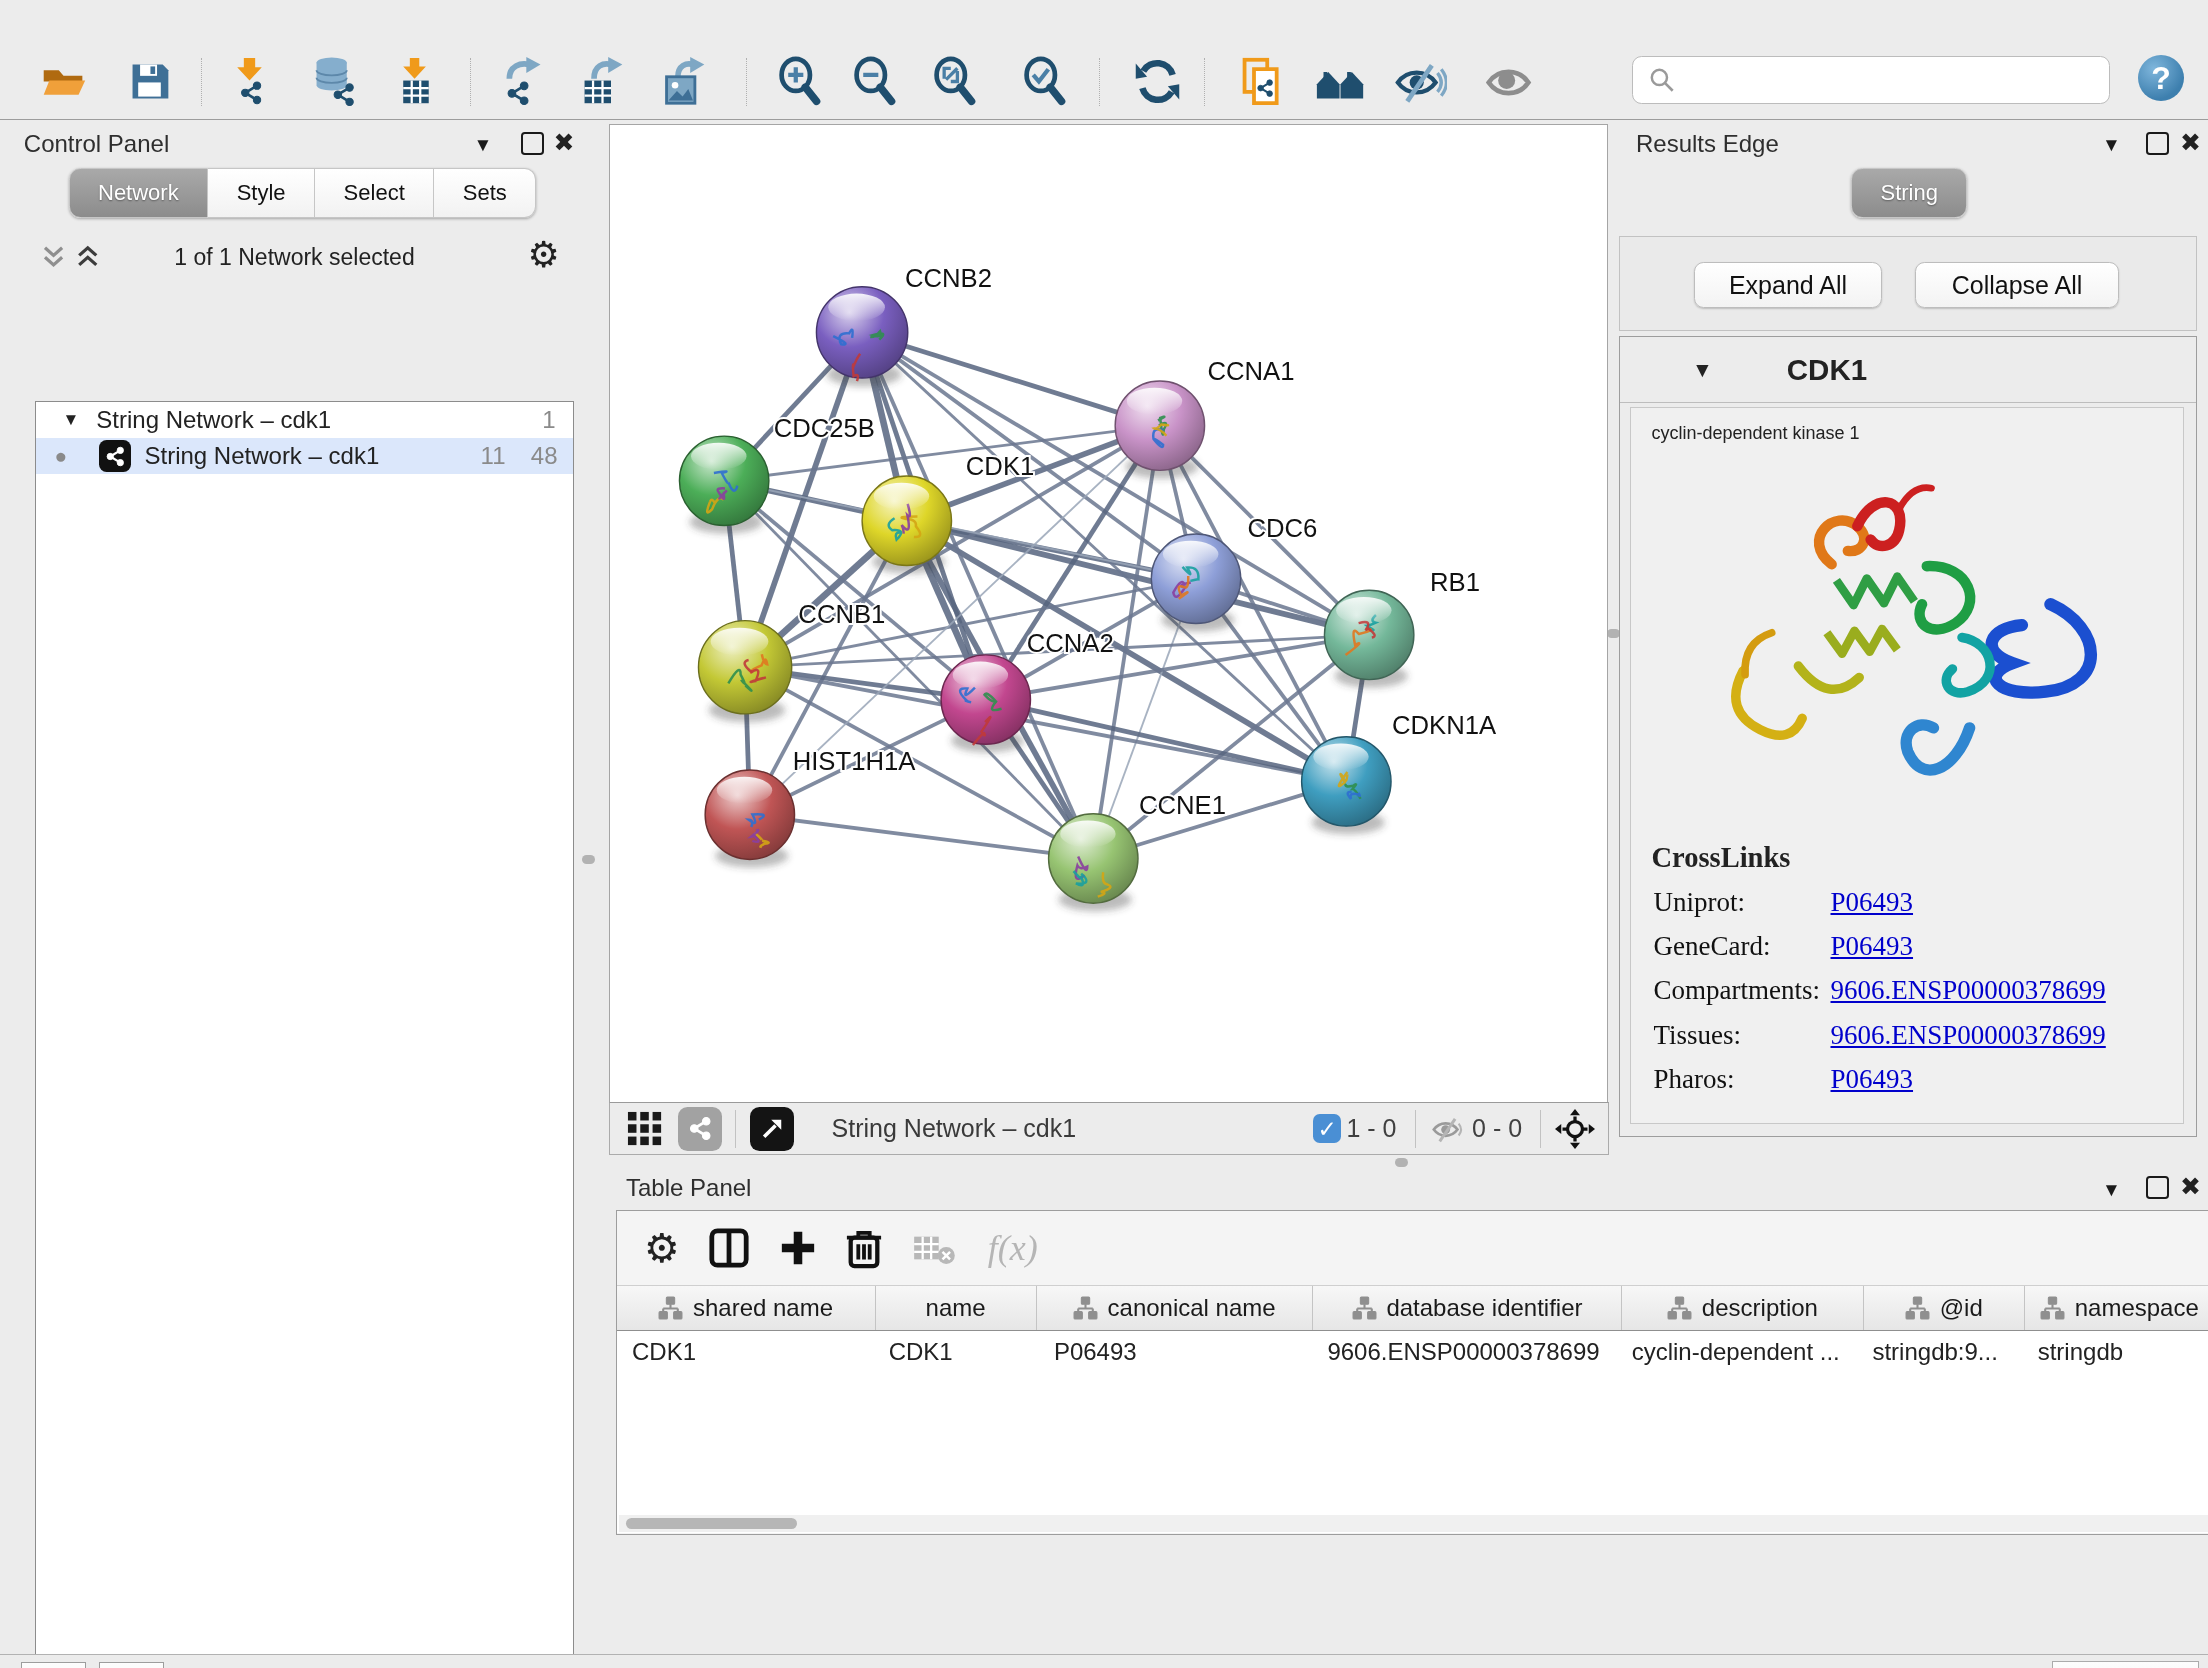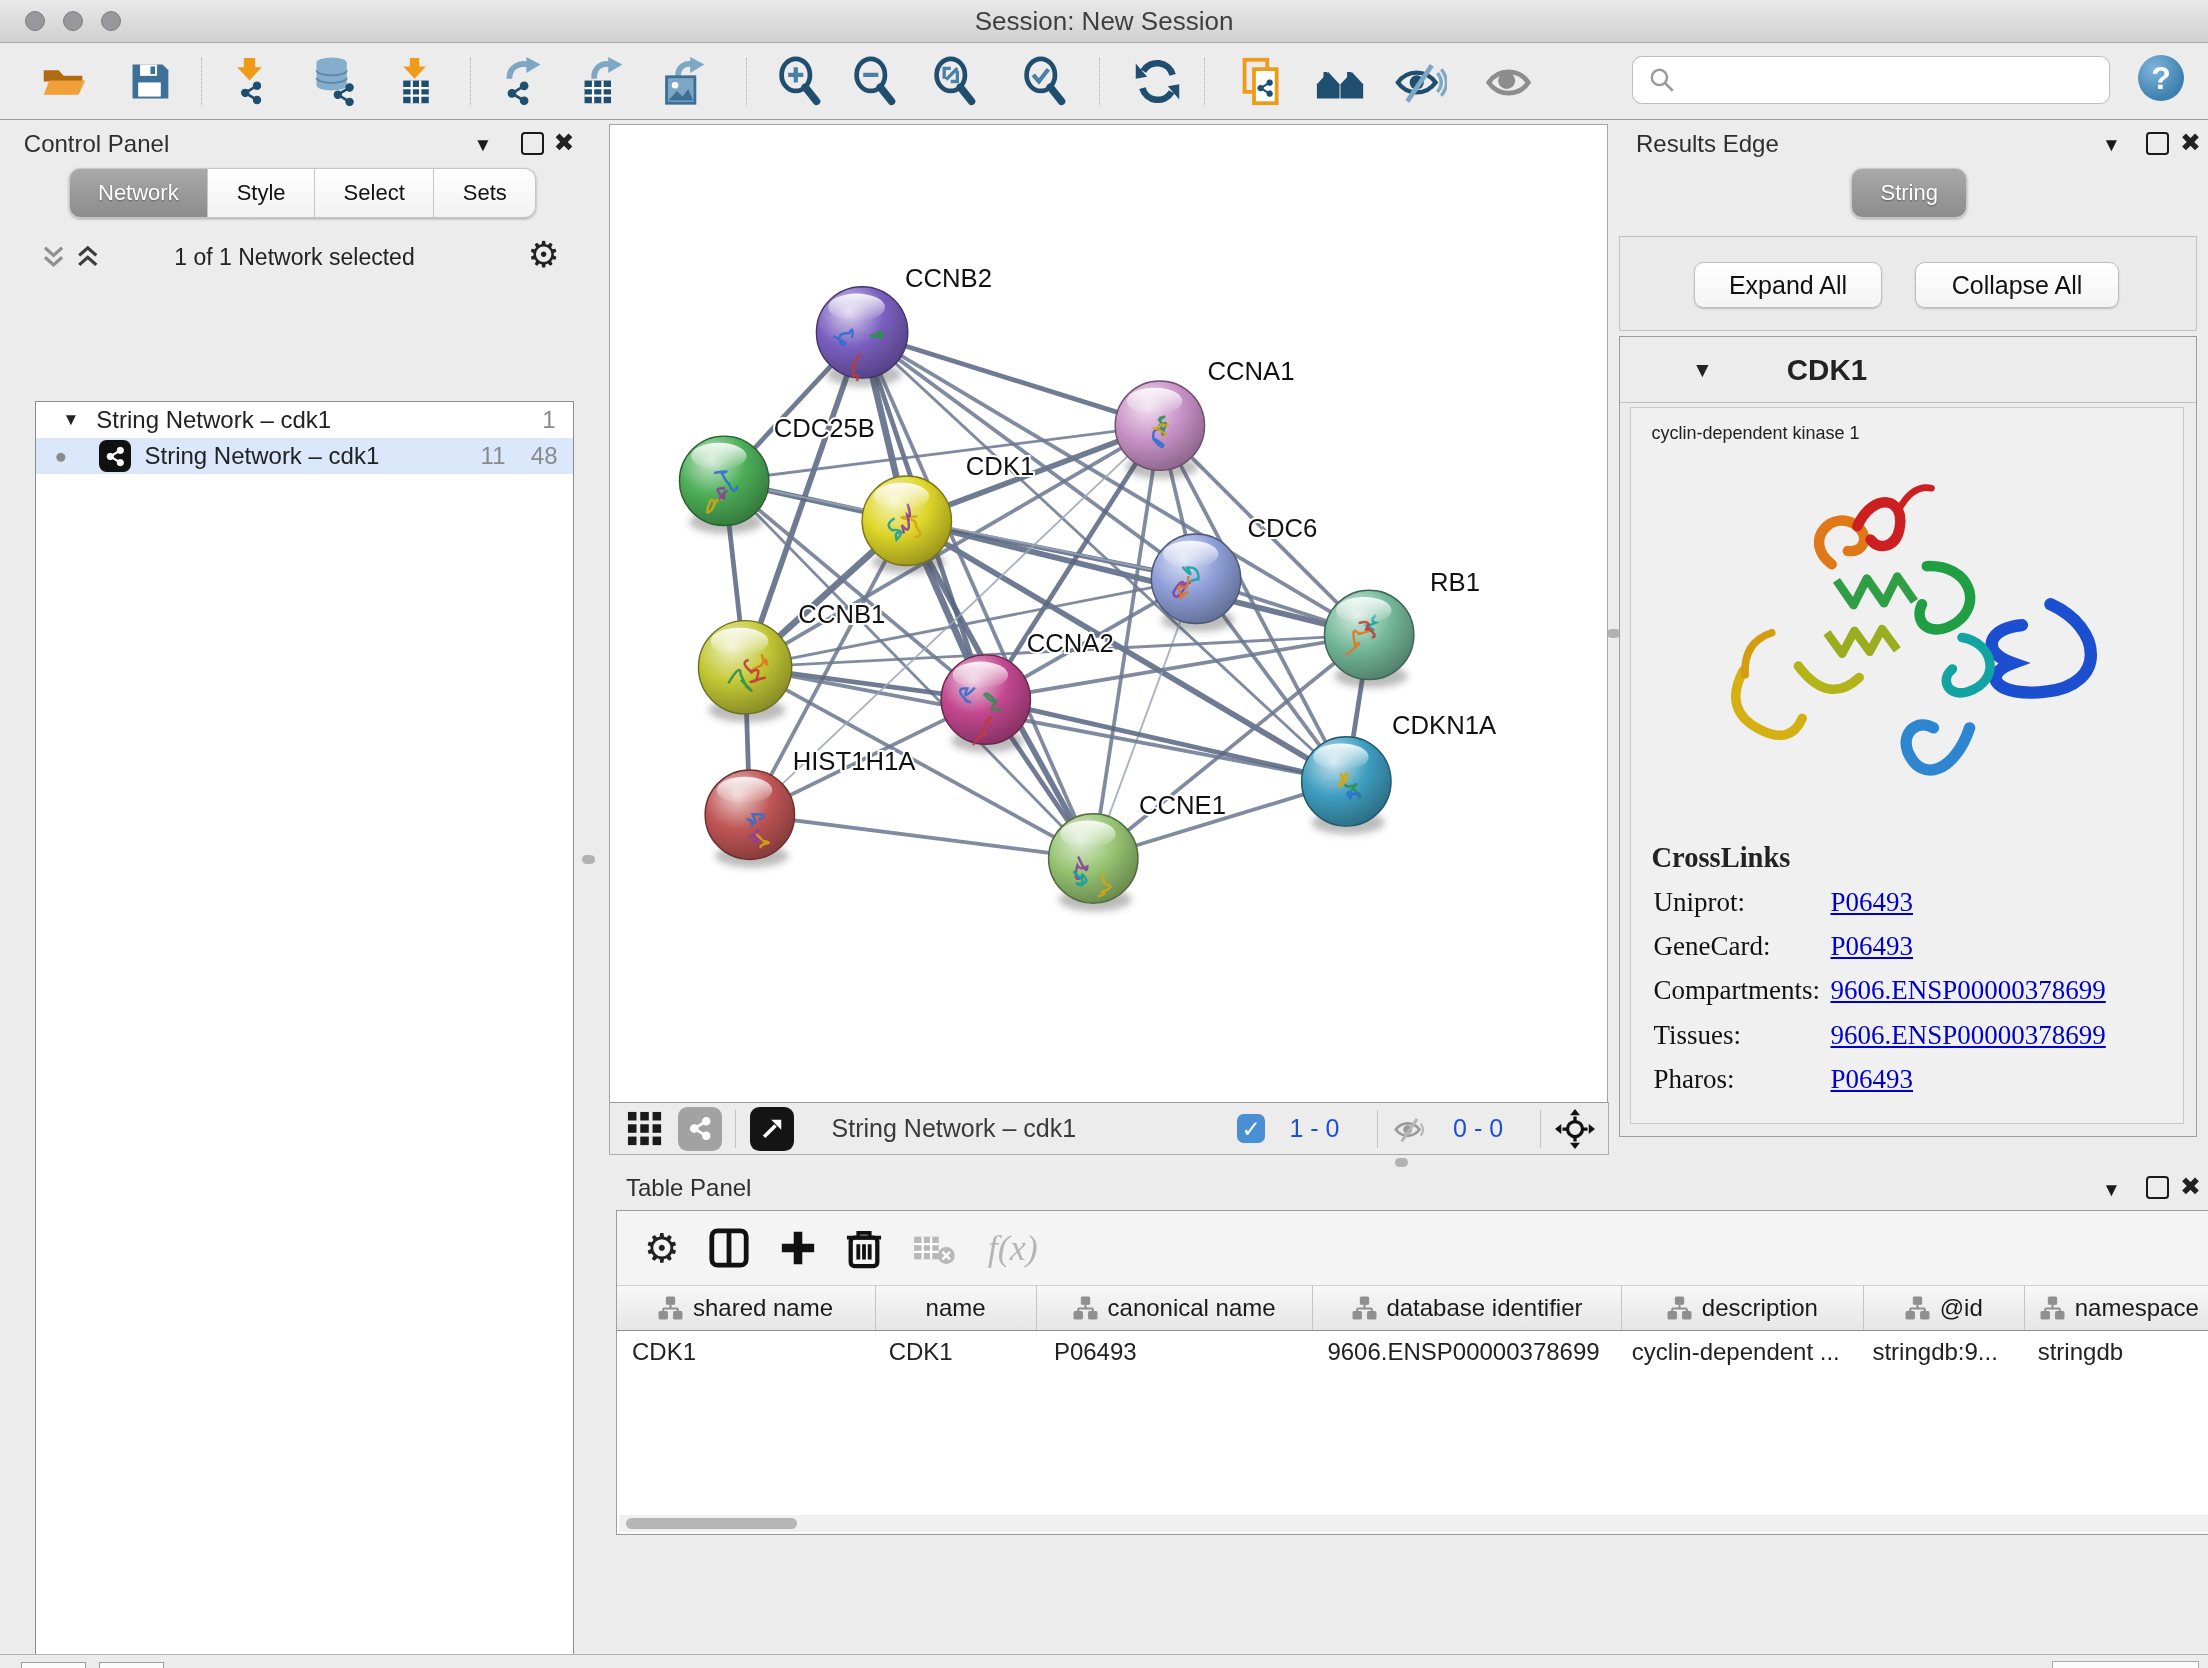--- a/index.html
+++ b/index.html
@@ -44,21 +44,21 @@
                justify-content:center;}
   .gray-num{color:#8a8a8a;}
   
   #net-canvas{left:609px;top:124px;width:997px;height:978px;background:#fff;border:1px solid #a5a5a5;}
   #net-bar{left:609px;top:1102px;width:998px;height:51px;background:#ececec;border:1px solid #ababab;
            border-top:1px solid #9a9a9a;display:flex;align-items:center;}
   .nb-sep{width:0;height:38px;border-left:1px solid #c2c2c2;margin:0 13.3px;}
   .nb-icon{width:44px;height:44px;border-radius:9.5px;display:flex;align-items:center;justify-content:center;}
   #nb-check{width:28.5px;height:28.5px;border-radius:6.7px;background:#4a8fd4;color:#fff;font-size:23px;
             display:flex;align-items:center;justify-content:center;font-family:"DejaVu Sans",sans-serif;}
-  .nb-count{font-size:25px;color:#1d4ed8;margin:0 24px;}
+  .nb-count{font-size:25px;color:#404040;margin:0 5px;}
   .split-dot{width:13.3px;height:8.6px;border-radius:4.8px;background:#b2b2b2;}
   
   #res-outer{left:1619px;top:236px;width:576px;height:93px;background:#eaeaea;border:1.9px solid #c2c2c2;}
   .wbtn{background:linear-gradient(#ffffff,#f3f3f3);border:1px solid #bdbdbd;border-radius:9.5px;
         font-size:25px;color:#111;display:flex;align-items:center;justify-content:center;
         box-shadow:0 1px 1.9px rgba(0,0,0,.2);}
   #cdk1-box{left:1619px;top:336px;width:576px;height:799px;background:#ececec;border:1.9px solid #9d9d9d;}
   #cdk1-head{height:65px;border-bottom:1px solid #bdbdbd;display:flex;align-items:center;}
   #cdk1-body{position:absolute;left:9.5px;top:70px;width:552px;height:715px;background:#f0f0f0;
              border:1px solid #c8c8c8;}
@@ -105,26 +105,20 @@
       <rect x="8" y="1" width="8" height="7" rx="1"></rect>
       <path d="M12,8 V12 M5,12 H19 M5,12 V15 M19,12 V15" stroke-width="2" fill="none"></path>
       <rect x="1" y="15" width="8" height="7" rx="1"></rect>
         <rect x="15" y="15" width="8" height="7" rx="1"></rect>
     </symbol>
   </defs>
 </svg>
 
 <div id="app">
 
-  <div class="abs" id="titlebar">
-    <div class="abs tl" style="left:25px"></div>
-    <div class="abs tl" style="left:63px"></div>
-    <div class="abs tl" style="left:101px"></div>
-    <div class="abs" id="win-title">Session: New Session</div>
-  </div>
 
   <div class="abs" id="toolbar">
     <div class="abs tbtn" style="left:36px">
       <svg width="49" height="49" viewBox="0 0 52 52">
         <path d="M5,14 h16 l5,6 h20 v6 H5 z" fill="#b06a10"></path>
         <path d="M5,40 l6,-15 h38 l-7,15 z" fill="#f0a03a"></path>
       </svg>
     </div>
     <div class="abs tbtn" style="left:122px">
       <svg width="49" height="49" viewBox="0 0 52 52">

